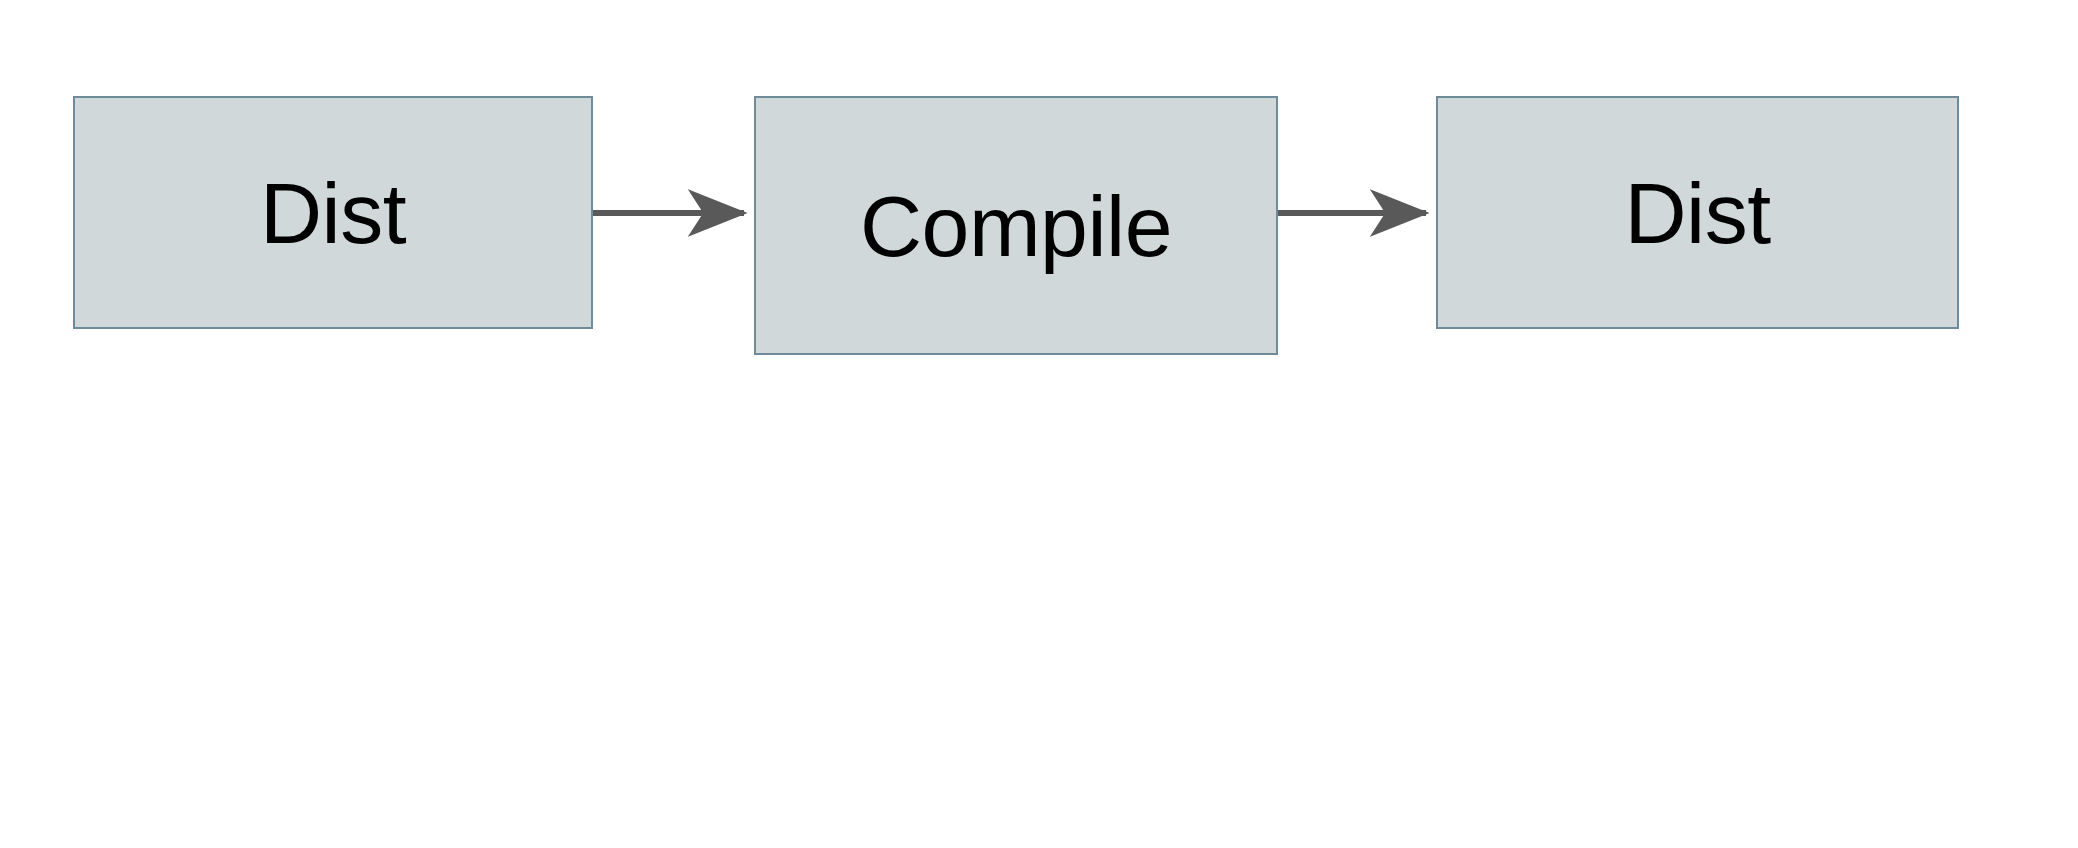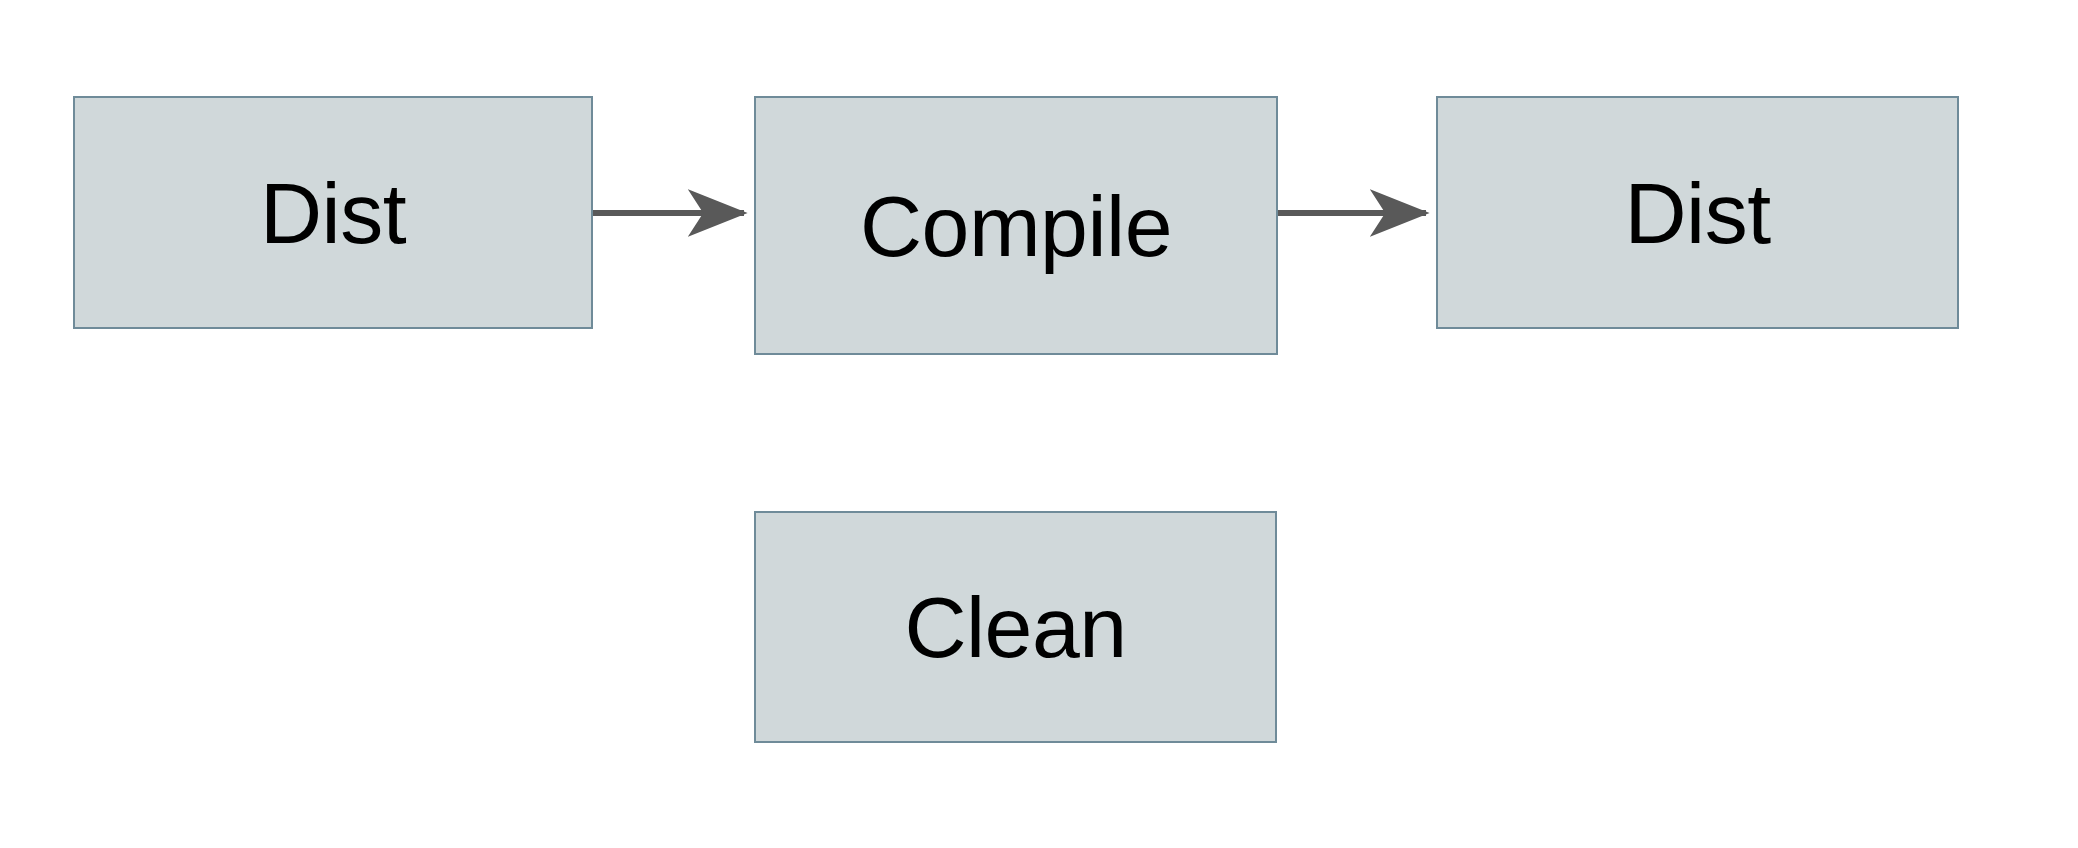--- a/index.html
+++ b/index.html
@@ -71,17 +71,14 @@
   </div>
 
   <div class="node" style="left:754px; top:96px; width:524px; height:259px;">
     <span class="node-label">Compile</span>
   </div>
 
   <div class="node" style="left:1436px; top:96px; width:523px; height:233px;">
     <span class="node-label">Dist</span>
   </div>
 
-  <div class="node" style="left:754px; top:511px; width:523px; height:232px;">
-    <span class="node-label">Clean</span>
-  </div>
 
 </div>
 
 </body></html>

